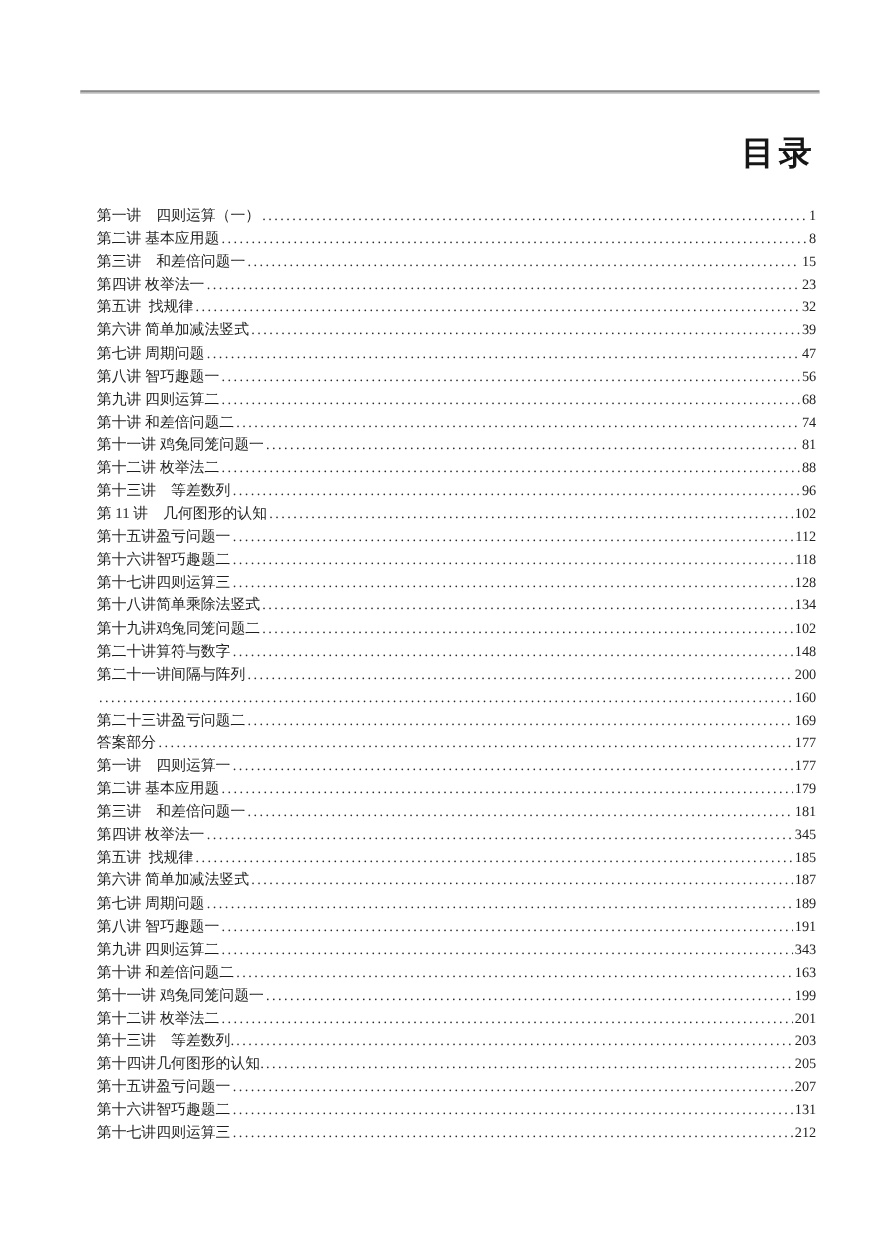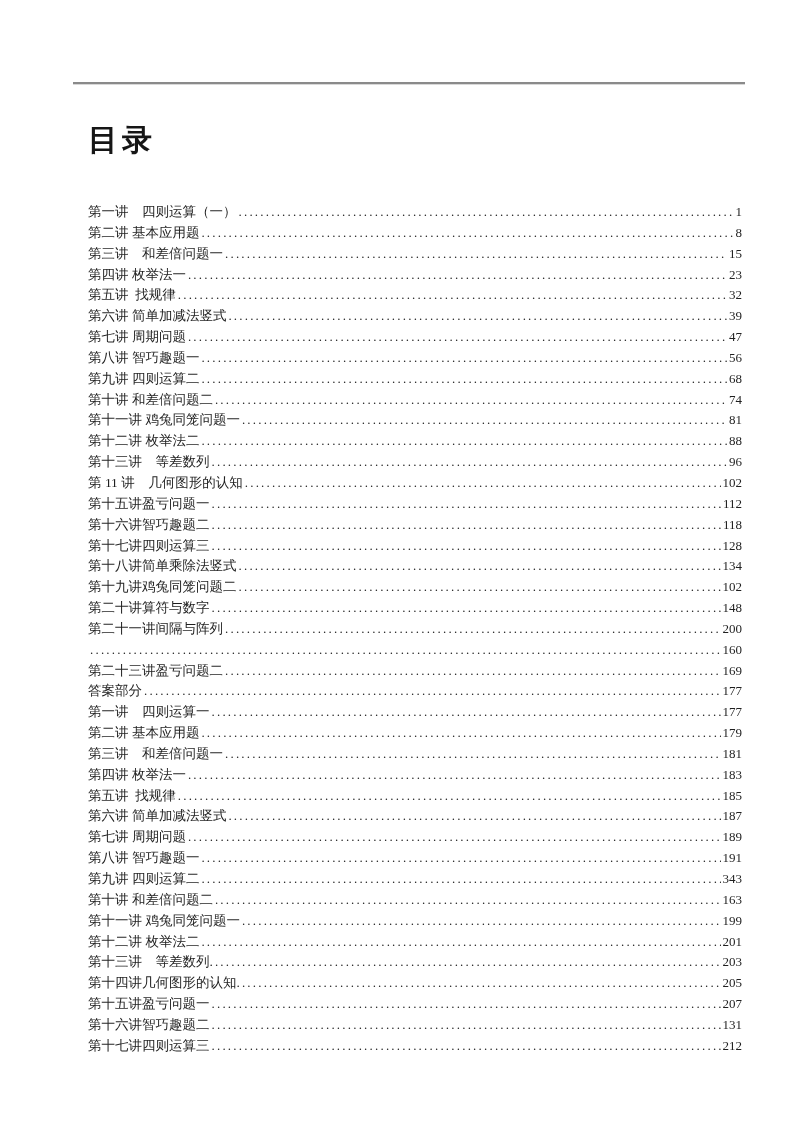--- a/index.html
+++ b/index.html
@@ -23,33 +23,32 @@
     height: 2px;
     background: #8a8a8a;
     border-bottom: 1px solid #d8d8d8;
   }
   .title {
     position: absolute;
     left: 88px;
     top: 121px;
     width: 654px;
     margin: 0;
-    text-align: left;
+    text-align: right;
     font-size: 30px;
     line-height: 38px;
     font-weight: bold;
     letter-spacing: 4px;
     color: #161616;
   }
   .toc {
     position: absolute;
     left: 88px;
     top: 186px;
     width: 654px;
-    margin-top: 16px;
   }
   .toc-row {
     display: flex;
     align-items: baseline;
     line-height: 20.85px;
     font-size: 13.5px;
     color: #1f1f1f;
     cursor: pointer;
   }
   .toc-label {
@@ -209,21 +208,21 @@
         <span class="toc-page">179</span>
       </div>
       <div class="toc-row">
         <span class="toc-label">第三讲　和差倍问题一</span>
         <span class="toc-dots">............................................................................................................................................................................................................................................................................................................</span>
         <span class="toc-page">181</span>
       </div>
       <div class="toc-row">
         <span class="toc-label">第四讲 枚举法一</span>
         <span class="toc-dots">............................................................................................................................................................................................................................................................................................................</span>
-        <span class="toc-page">183</span>
+        <span class="toc-page">345</span>
       </div>
       <div class="toc-row">
         <span class="toc-label">第五讲  找规律</span>
         <span class="toc-dots">............................................................................................................................................................................................................................................................................................................</span>
         <span class="toc-page">185</span>
       </div>
       <div class="toc-row">
         <span class="toc-label">第六讲 简单加减法竖式</span>
         <span class="toc-dots">............................................................................................................................................................................................................................................................................................................</span>
         <span class="toc-page">187</span>

